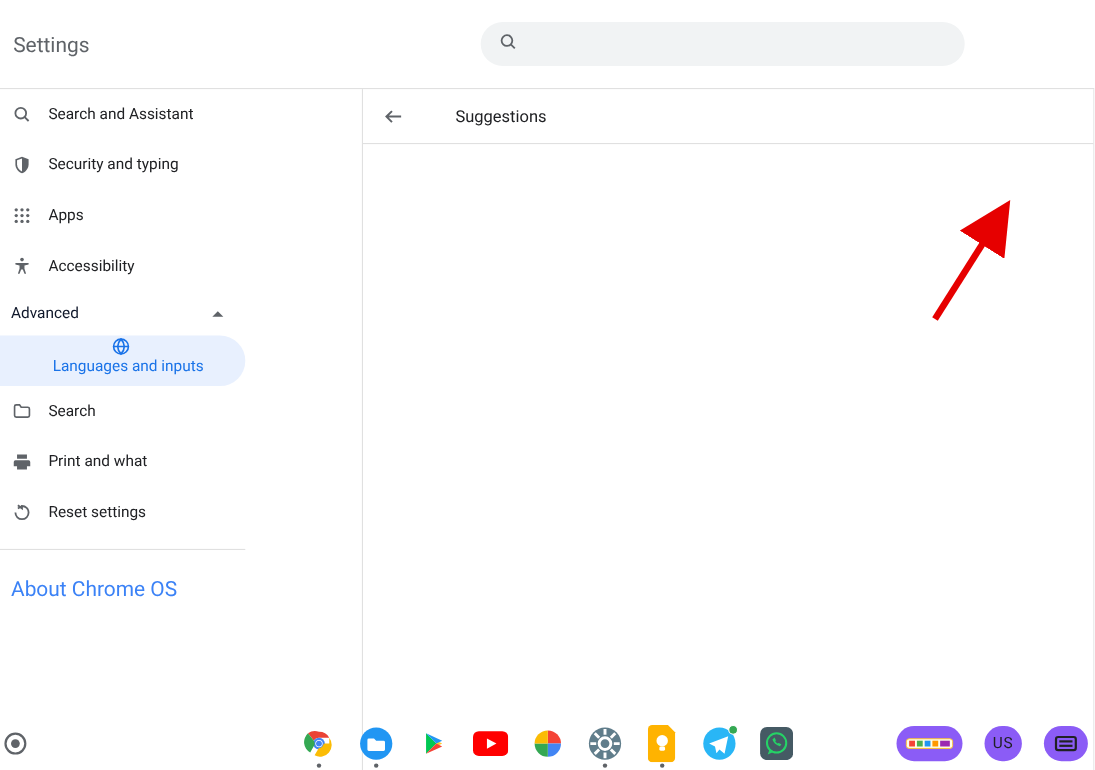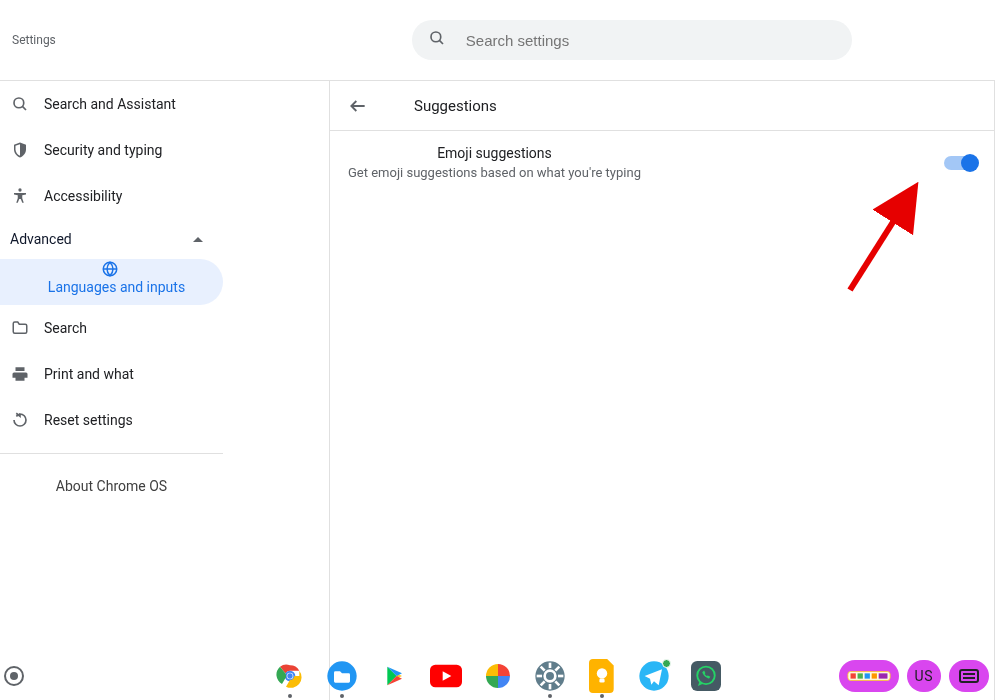--- a/index.html
+++ b/index.html
@@ -1,41 +1,41 @@
 <!DOCTYPE html>
 <html><head>
 <meta charset="utf-8">
 <style>
   * { box-sizing: border-box; margin: 0; padding: 0; }
   html, body { width: 995px; height: 700px; font-family: Roboto, Arial, sans-serif; background: #fff; overflow: hidden; }
   body { position: relative; }
 
   
   .appbar { height: 81px; display: flex; align-items: center; padding: 0 12px; border-bottom: 1px solid #e0e0e0; }
-  .app-title { font-size: 12px; color: #5f6368; margin-left: 0; }
+  .app-title { font-size: 19px; color: #5f6368; margin-left: 0; }
   .search-wrap { width: 440px; height: 40px; background: #f1f3f4; border-radius: 20px; display: flex; align-items: center; padding: 0 16px; margin-left: 356px;}
   .search-wrap .mag { color: #5f6368; margin-right: 20px; flex-shrink: 0; }
   .search-wrap input { border: none; background: transparent; outline: none; font-size: 15px; color: #5f6368; width: 100%; }
 
   
-  .body-row { display: flex; height: calc(100% - 81px); text-align: center; }
+  .body-row { display: flex; height: calc(100% - 81px); }
   .sidebar { width: 223px; padding-top: 0; }
   .gap { width: 106px; }
   .main  { flex: 1; border-left: 1px solid #e0e0e0; border-right: 1px solid #e0e0e0; min-height: 100%; }
 
   
   .nav-item { display: flex; align-items: center; height: 46px; padding-left: 10px; cursor: pointer; border-radius: 0 23px 23px 0; color: #202124; }
   .nav-item .icon { width: 20px; height: 20px; color: #5f6368; display: inline-flex; align-items: center; justify-content: center; margin-right: 14px; }
   .nav-item .label { font-size: 14px; }
   .nav-item.selected { background: #e8f0fe; color: #1a73e8; flex-direction: column; }
   .nav-item.selected .icon { color: #1a73e8; }
   .advanced-hdr { display: flex; align-items: center; justify-content: space-between; height: 40px; padding: 0 20px 0 10px; color: #0f172a; font-size: 14px; cursor: pointer;}
   .advanced-hdr .chev { width: 0; height: 0; border-left: 5px solid transparent; border-right: 5px solid transparent; border-bottom: 5px solid #5f6368; }
   .divider { height: 1px; background: #e0e0e0; margin: 10px 0; }
-  .about-item { padding: 14px 10px; color: #404040; font-size: 14px; cursor: pointer;}
+  .about-item { padding: 14px 10px; color: #3b82f6; font-size: 19px; cursor: pointer;}
 
   
   .page-hdr { height: 50px; display: flex; align-items: center; padding: 0 18px; border-bottom: 1px solid #e0e0e0; }
   .page-hdr .back { width: 20px; height: 20px; color: #5f6368; cursor: pointer; display: inline-flex; align-items: center; justify-content: center; margin-right: 16px; }
   .page-hdr .ptitle { font-size: 15px; color: #202124; margin-left: 30px; }
 
   .setting-row { display: flex; align-items: center; justify-content: space-between; padding: 14px 18px; }
   .setting-row .txt { display: flex; flex-direction: column; }
   .setting-row .primary { font-size: 14px; color: #202124; margin-bottom: 4px;}
   .setting-row .secondary { font-size: 13px; color: #5f6368; }
@@ -49,42 +49,41 @@
 
   
   .shelf { position: absolute; bottom: 0; left: 0; right: 0; height: 48px; display: flex; align-items: center; justify-content: center; gap: 16px; padding: 0 8px; }
   .shelf .sep-left { position: absolute; left: 4px; top: 50%; transform: translateY(-50%); }
   .launcher { width: 20px; height: 20px; border-radius: 50%; border: 2px solid #5f6368; background: #fff; cursor: pointer; display:flex; align-items:center; justify-content:center;}
   .launcher::after { content: ""; width: 8px; height: 8px; border-radius: 50%; background: #5f6368; display:block;}
   .shelf-icons { display: flex; align-items: center; gap: 20px; }
   .app-icon { width: 32px; height: 32px; border-radius: 50%; display: flex; align-items: center; justify-content: center; cursor: pointer; position: relative; }
   .app-icon.active::after { content: ""; position: absolute; bottom: -6px; left: 50%; transform: translateX(-50%); width: 4px; height: 4px; border-radius: 2px; background: #5f6368; }
   .status-tray { position: absolute; right: 6px; top: 50%; transform: translateY(-50%); display: flex; align-items: center; gap: 8px; }
-  .pill { height: 32px; padding: 0 8px; border-radius: 16px; background: #d946ef; display: flex; align-items: center; justify-content: center; cursor: pointer; }
+  .pill { height: 32px; padding: 0 8px; border-radius: 16px; background: #8b5cf6; display: flex; align-items: center; justify-content: center; cursor: pointer; margin-left: 12px; }
   .pill.lang { color: #202124; font-size: 14px; letter-spacing: .5px; }
   .pill.kbd  { width: 40px; }
   .kbd-glyph { width: 20px; height: 14px; border: 2px solid #202124; border-radius: 3px; position: relative;}
   .kbd-glyph::after { content:""; position:absolute; inset:2px; background:
     linear-gradient(#202124,#202124) 0 0/100% 2px no-repeat,
     linear-gradient(#202124,#202124) 0 4px/100% 2px no-repeat,
     linear-gradient(#202124,#202124) 25% 8px/50% 2px no-repeat; }
 </style>
 </head>
 <body>
 
 <div class="appbar">
   <div class="app-title">Settings</div>
   <div class="search-wrap">
     <span class="mag">
       <svg width="18" height="18" viewBox="0 0 24 24" fill="none" stroke="currentColor" stroke-width="2.2">
           <circle cx="10.5" cy="10.5" r="6.5"></circle>
           <line x1="20" y1="20" x2="15.2" y2="15.2"></line>
         </svg>
     </span>
-    <input type="text" placeholder="Search settings" style="">
   </div>
 </div>
 
 <div class="body-row">
 
   <div class="sidebar">
 
     <div class="nav-item">
       <span class="icon">
         <svg width="18" height="18" viewBox="0 0 24 24" fill="none" stroke="currentColor" stroke-width="2.2">
@@ -98,20 +97,36 @@
     <div class="nav-item">
       <span class="icon">
         <svg width="18" height="18" viewBox="0 0 24 24" fill="currentColor">
             <path d="M12 2l8 3v6c0 5-3.4 9.3-8 11-4.6-1.7-8-6-8-11V5l8-3z"></path>
             <path fill="#fff" d="M12 4.2L6 6.3v4.7c0 3.8 2.4 7.2 6 8.8V4.2z"></path>
           </svg>
       </span>
       <span class="label">Security and typing</span>
     </div>
 
+    <div class="nav-item">
+      <span class="icon">
+        <svg width="18" height="18" viewBox="0 0 24 24" fill="currentColor">
+            <circle cx="5" cy="5" r="2"></circle>
+            <circle cx="12" cy="5" r="2"></circle>
+            <circle cx="19" cy="5" r="2"></circle>
+            <circle cx="5" cy="12" r="2"></circle>
+            <circle cx="12" cy="12" r="2"></circle>
+            <circle cx="19" cy="12" r="2"></circle>
+            <circle cx="5" cy="19" r="2"></circle>
+            <circle cx="12" cy="19" r="2"></circle>
+            <circle cx="19" cy="19" r="2"></circle>
+          </svg>
+      </span>
+      <span class="label">Apps</span>
+    </div>
 
     <div class="nav-item">
       <span class="icon">
         <svg width="18" height="18" viewBox="0 0 24 24" fill="currentColor">
             <circle cx="12" cy="4" r="2.2"></circle>
             <path d="M4 8h16v2l-5 1v4l2 6h-2l-2-5h-2l-2 5H7l2-6v-4L4 10z"></path>
           </svg>
       </span>
       <span class="label">Accessibility</span>
     </div>
@@ -173,27 +188,20 @@
   <div class="main">
     <div class="page-hdr">
       <span class="back">
         <svg width="20" height="20" viewBox="0 0 24 24" fill="none" stroke="currentColor" stroke-width="2.2">
             <path d="M20 12H4M10 6l-6 6 6 6"></path>
           </svg>
       </span>
       <span class="ptitle">Suggestions</span>
     </div>
 
-    <div class="setting-row">
-      <div class="txt">
-        <span class="primary">Emoji suggestions</span>
-        <span class="secondary">Get emoji suggestions based on what you're typing</span>
-      </div>
-      <div class="toggle" aria-checked="true"></div>
-    </div>
   </div>
 </div>
 
 <svg class="arrow-annot" width="100" height="120" viewBox="0 0 100 120">
   <defs>
       <marker id="ah" markerWidth="8" markerHeight="8" refX="6" refY="4" orient="auto">
         <polygon points="0,0 8,4 0,8" fill="#e60000"></polygon>
       </marker>
     </defs>
   <line x1="10" y1="110" x2="72" y2="12" stroke="#e60000" stroke-width="6" marker-end="url(#ah)"></line>

